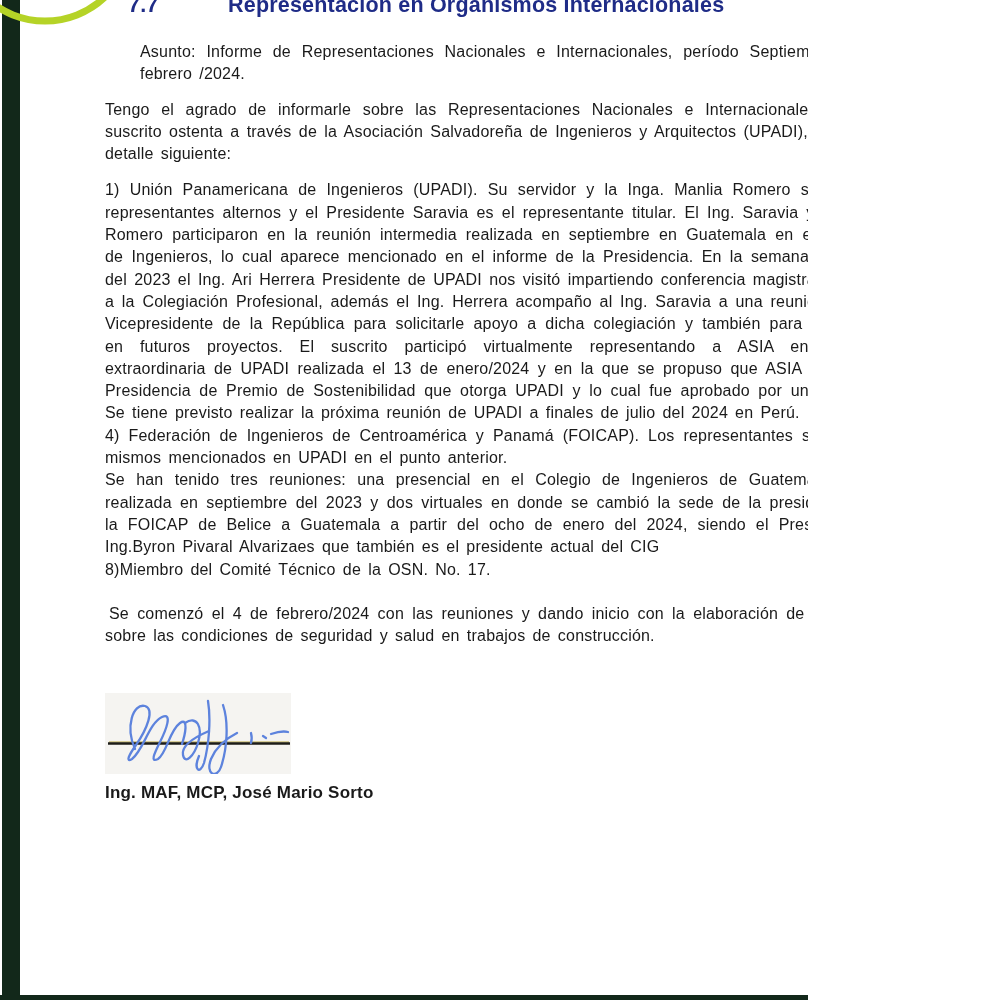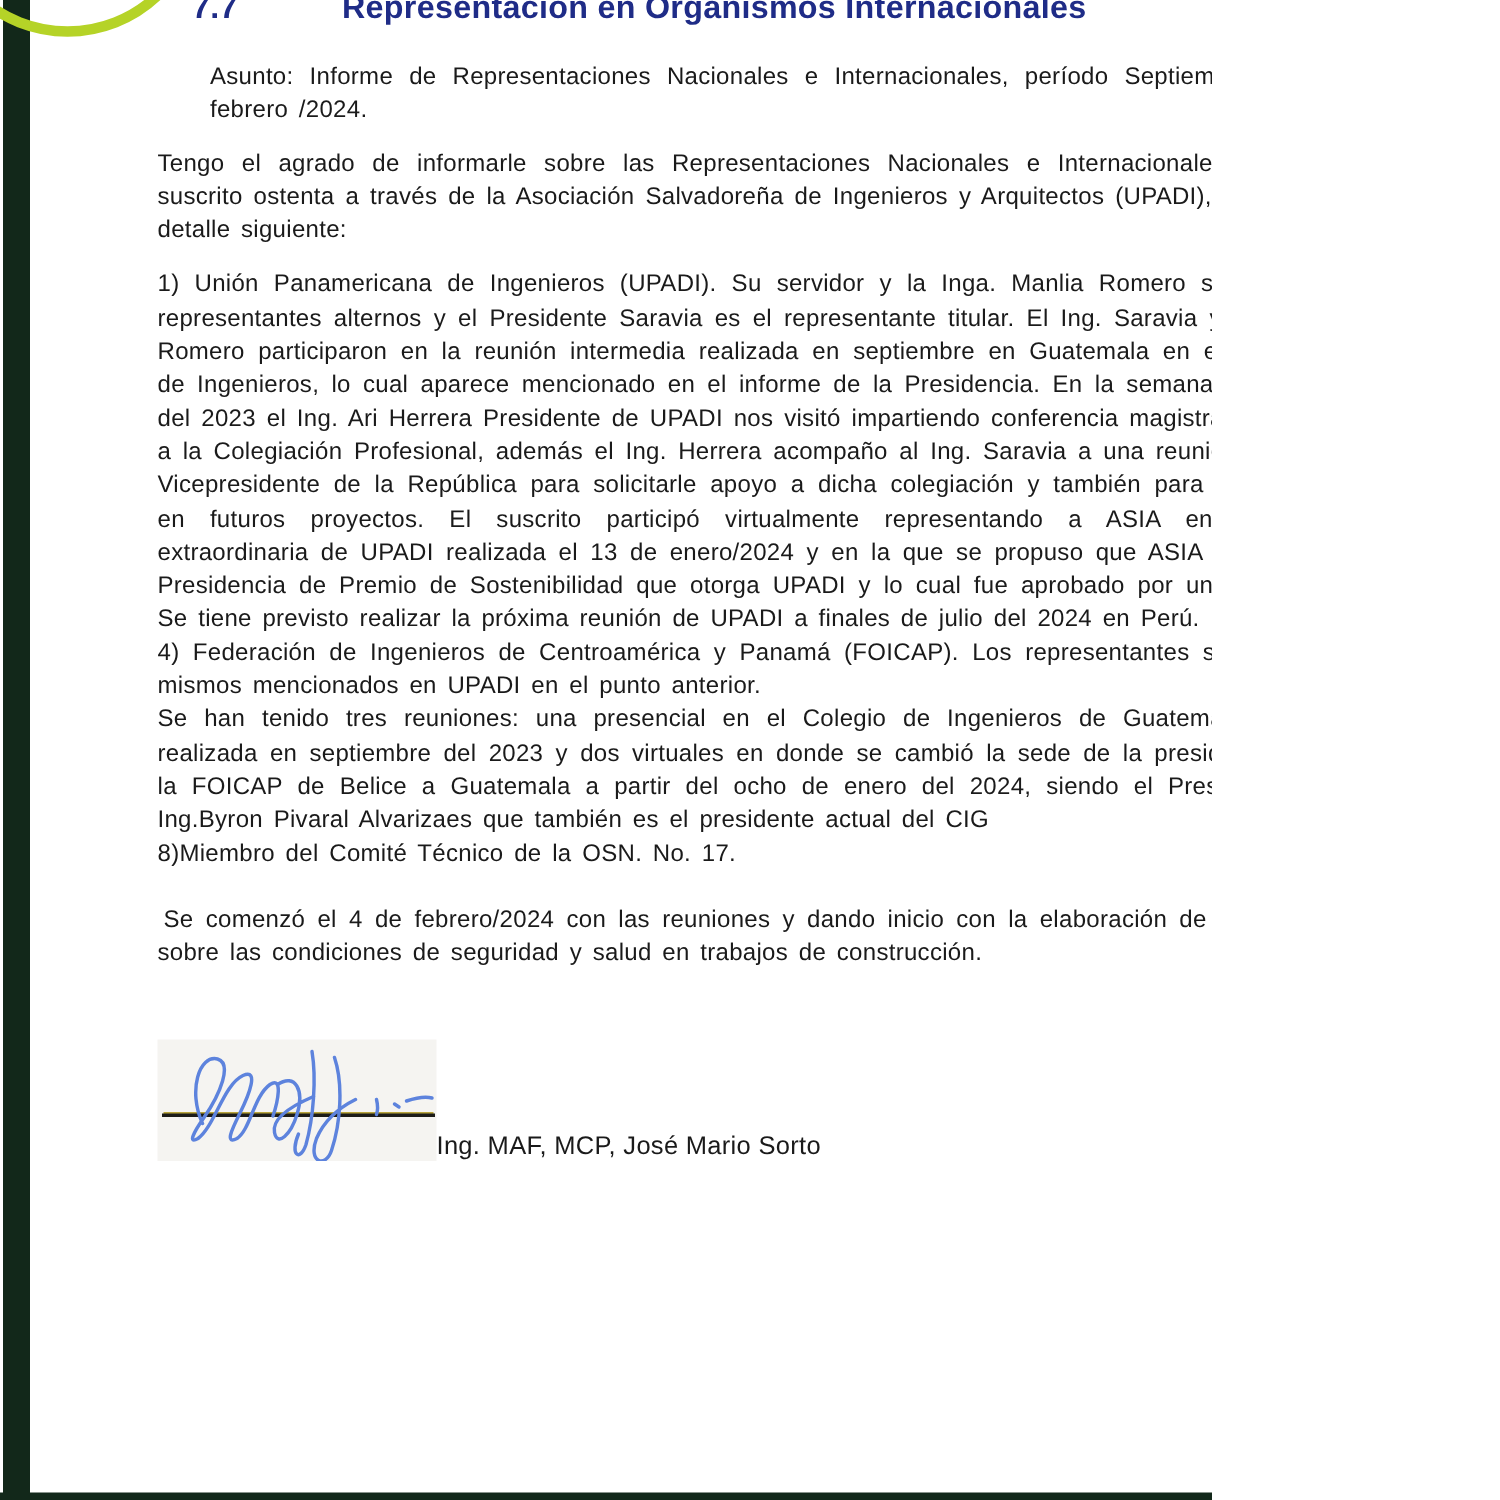--- a/index.html
+++ b/index.html
@@ -24,21 +24,21 @@
   .heading .ttl{position:absolute;left:123px;top:0;}
   p{
     margin:0;font-size:16px;line-height:22.3px;text-align:justify;
     letter-spacing:0.2px;word-spacing:2.5px;
   }
   #p-asunto{margin-left:35px;width:740px;margin-top:20px;}
   #p-intro{margin-top:13px;}
   #p-item1{margin-top:14px;}
   #p-closing{margin-top:22px;text-indent:4px;}
   
-  #sig-wrap{margin-top:46px;width:775px;display:flex;flex-direction:row;align-items:flex-end;}
+  #sig-wrap{margin-top:46px;width:775px;display:flex;flex-direction:column;align-items:flex-start;font-weight:bold;}
   #sig-box{width:186px;height:81px;background:#f5f4f1;position:relative;}
   #sig-box svg{position:absolute;left:0;top:0;}
   #sig-caption{margin-top:9px;font-size:17px;letter-spacing:0.2px;text-align:center;}
 </style>
 </head>
 <body>
 
 <div id="page">
 
   <div class="bar" id="bar-left"></div>

